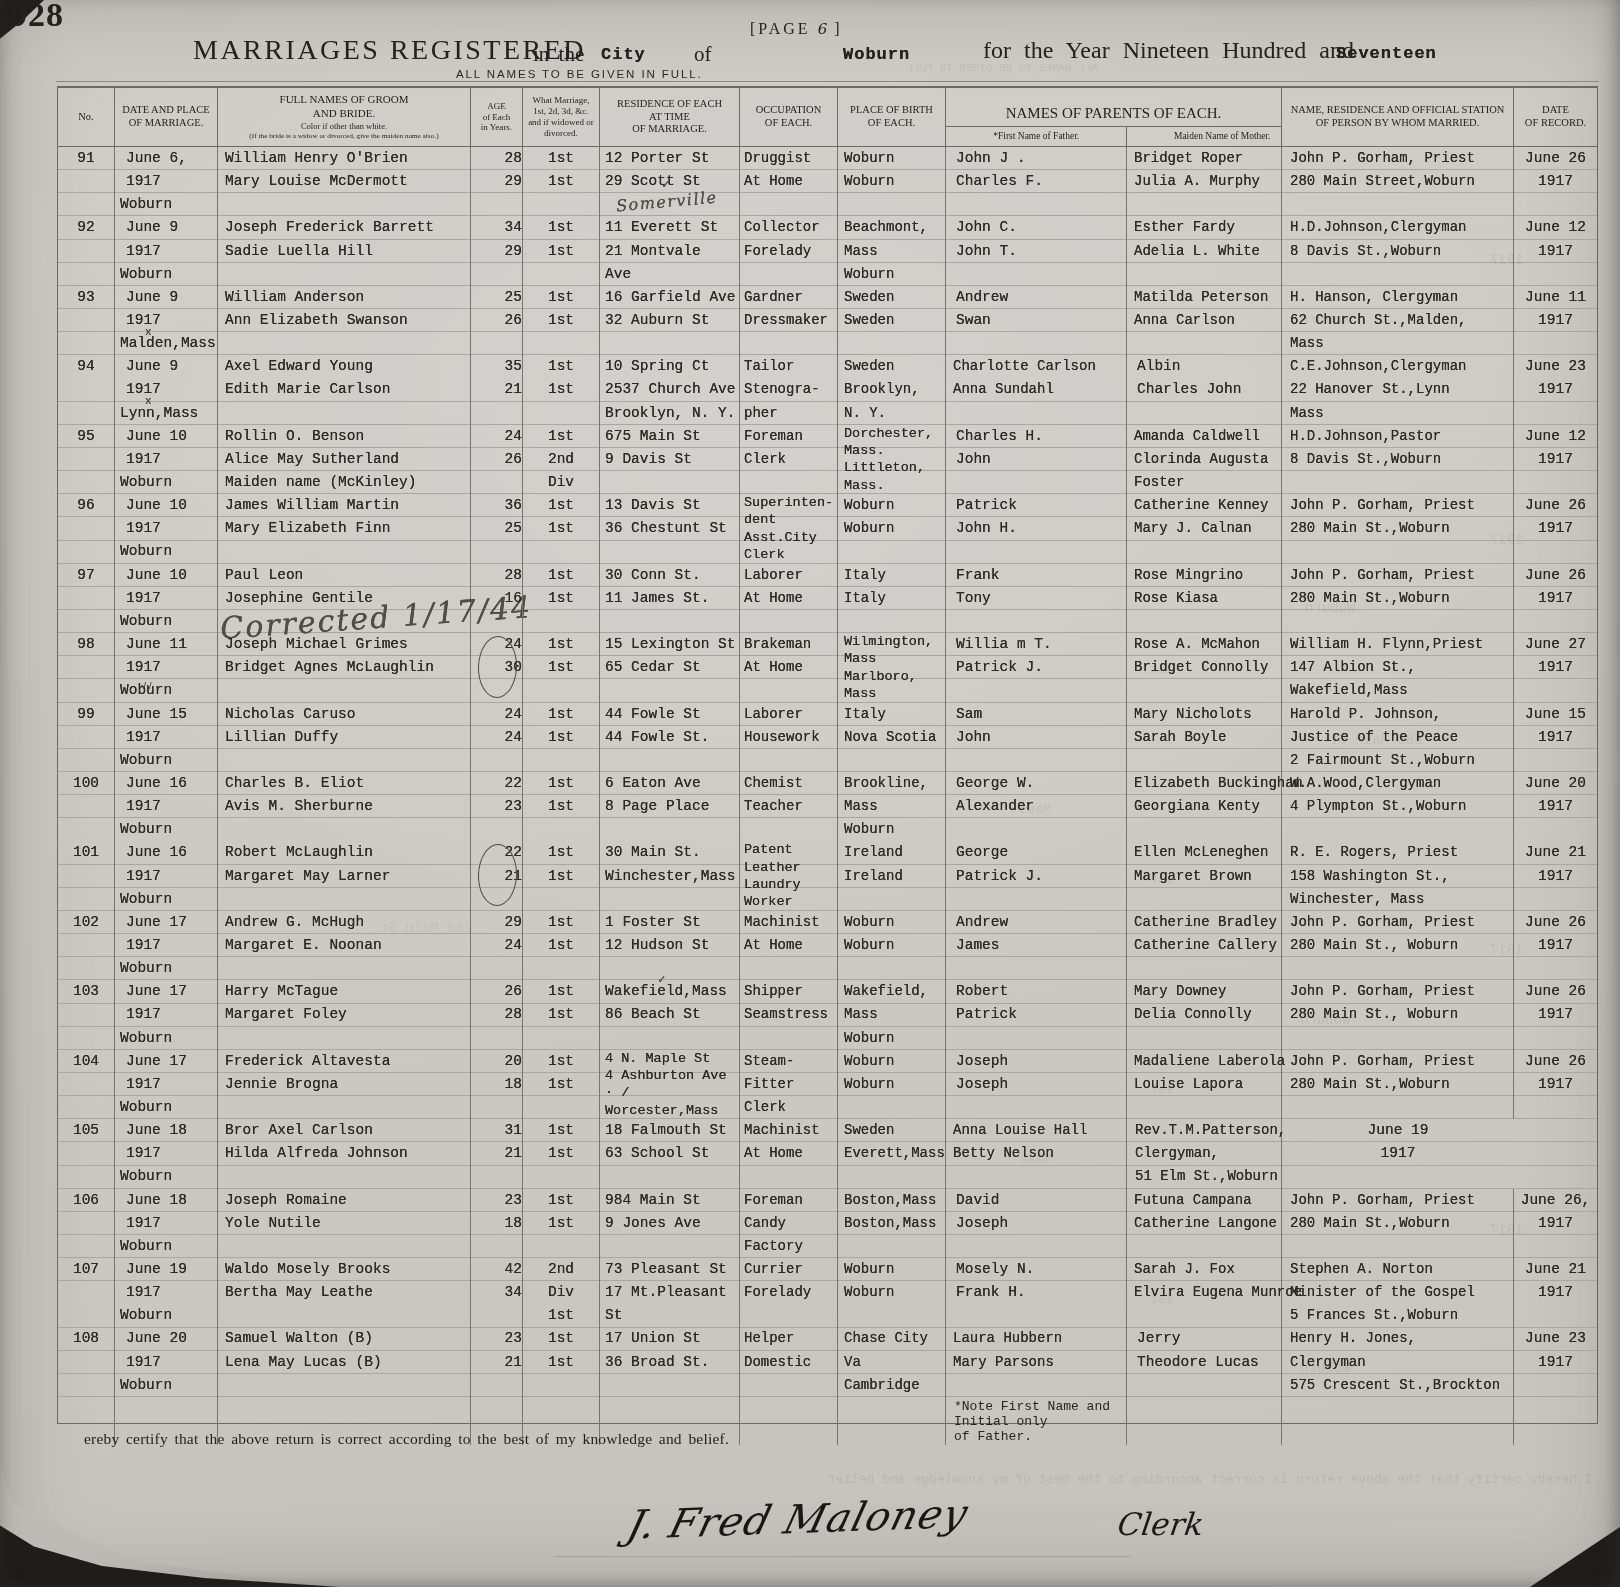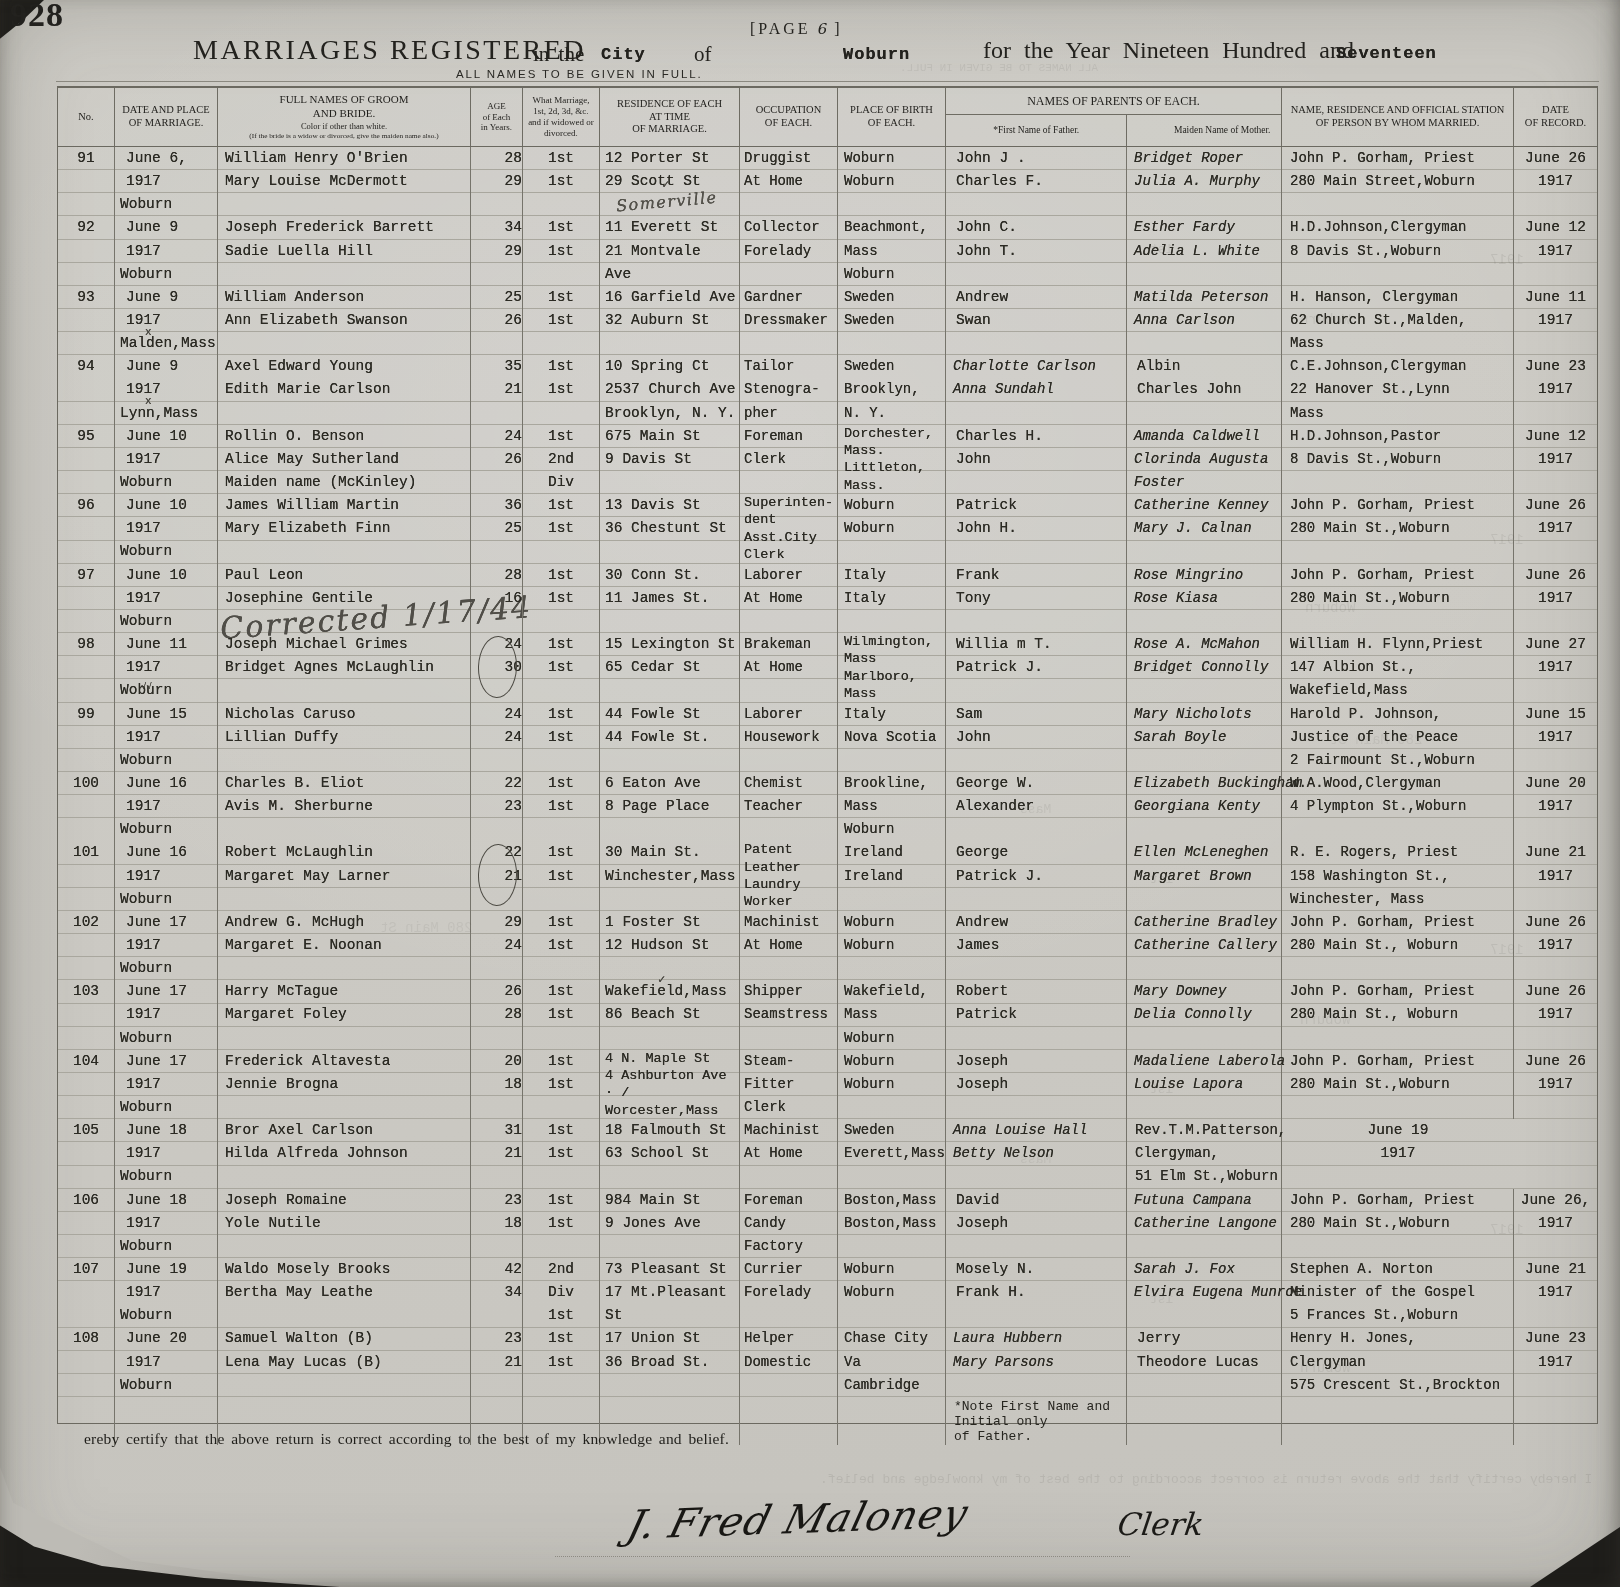--- a/index.html
+++ b/index.html
@@ -35,21 +35,21 @@
   .rt::before{content:""; position:absolute; left:-2px; right:-2px; top:-7px; border-top:1px solid #8a887f;}
   .rt-head{display:grid; grid-template-columns:var(--cols); height:58px; border-bottom:1.4px solid #6b6960;}
   .hc{display:flex; flex-direction:column; justify-content:center; align-items:center; text-align:center;
       border-right:1px solid #6e6c63; font-size:10.5px; line-height:1.22; white-space:pre-line; color:#201f1c; padding:1px;}
   .hc:last-child{border-right:none;}
   .hc-t{font-size:11px; white-space:pre-line;}
   .hc-s1{font-size:8.5px; margin-top:1px;}
   .hc-s2{font-size:7.3px; transform:scaleY(.95);}
   .hc-small{font-size:9px;}
   .hc-parents{padding:0;}
-  .hp-t{flex:0 0 45%; width:100%; display:flex; align-items:center; justify-content:center; border-bottom:1px solid #6e6c63; font-size:12px;}
+  .hp-t{flex:0 0 45%; width:100%; display:flex; align-items:center; justify-content:center; border-bottom:1px solid #6e6c63; font-size:15px;margin-top:12px;}
   .hp-subs{flex:1; display:flex; width:100%;}
   .hp-f{width:53.87%; border-right:1px solid #6e6c63; display:flex; align-items:center; justify-content:center; font-size:9.5px;}
   .hp-m{flex:1; display:flex; align-items:center; justify-content:center; font-size:9.5px;margin-left:36px;}
 
   .rt-body{background:repeating-linear-gradient(to bottom, transparent 0 22.15px, #a9a79e 22.15px 23.15px);}
   .rt-row{display:grid; grid-template-columns:var(--cols); height:69.45px;}
   .c{position:relative; border-right:1px solid #76746b; font-family:"Liberation Mono","DejaVu Sans Mono",monospace;
      font-size:14.5px; color:#2b2a23; text-shadow:0 0 .6px rgba(38,37,31,.9);}
   .c:last-child{border-right:none;}
   .ln{line-height:23.15px; height:23.15px; white-space:pre; overflow:visible;}
@@ -57,21 +57,21 @@
   .c-no{text-align:center;}
   .c-date{padding-left:11px;}
   .c-date .ln:nth-child(3){margin-left:-6px;}
   .c-names{padding-left:7px;}
   .c-age{text-align:right;}
   .c-marr{text-align:center;}
   .c-res{padding-left:5px;}
   .c-occ{padding-left:4px; font-size:14px;font-family:Liberation Mono, monospace;}
   .c-birth{padding-left:6px; font-size:14px;}
   .c-father{padding-left:10px;}
-  .c-mother{padding-left:7px; font-size:14px;font-style:italic;}
+  .c-mother{padding-left:7px; font-size:14px;}
   .c-by{padding-left:8px; font-size:14px;}
   .c-rec{text-align:center;}
   .rt-foot{display:grid; grid-template-columns:var(--cols); height:26px; border-top:0;}
   .fc{border-right:1px solid #76746b;}
   .fc:last-child{border-right:none;}
   .footnote{font-family:Liberation Mono, monospace; font-size:13px; line-height:1.15; padding:3px 0 0 8px; white-space:pre-line; color:#26251f;}
 
   
   .hw{font-family:"DejaVu Serif",serif; font-style:italic; color:#55534c;}
   .hw-note{position:absolute; top:45px; left:16px; font-size:16px; letter-spacing:1.5px; transform:rotate(-5deg); white-space:nowrap;}

